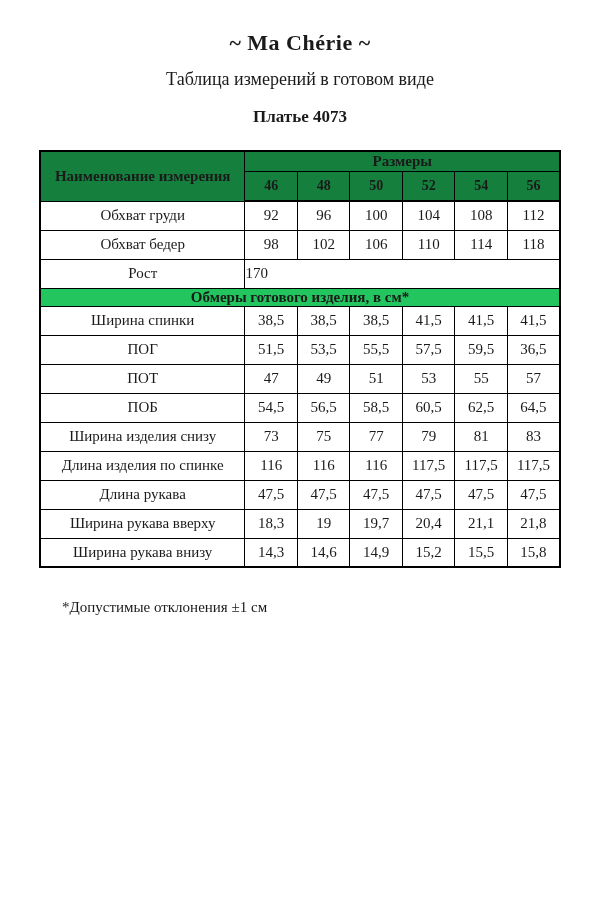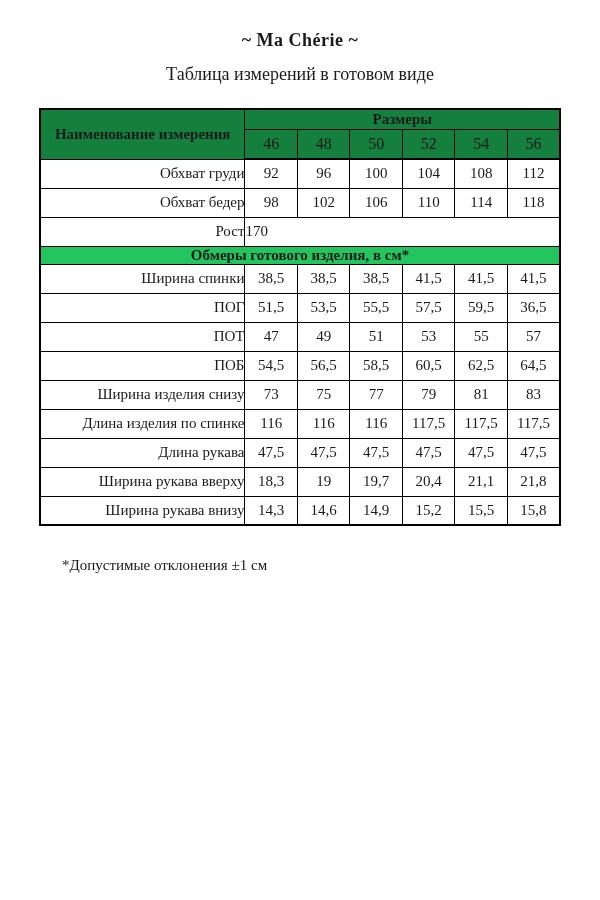--- a/index.html
+++ b/index.html
@@ -9,21 +9,21 @@
     background: #ffffff;
     position: relative;
     font-family: "Liberation Serif", "DejaVu Serif", serif;
     color: #1a1a1a;
     overflow: hidden;
     box-sizing: border-box;
   }
   .brand-title {
     padding-top: 30px;
     text-align: center;
-    font-size: 18px;
+    font-size: 22px;
     font-weight: bold;
     letter-spacing: 0.5px;
   }
   .subtitle {
     margin-top: 13px;
     text-align: center;
     font-size: 18px;
   }
   .product-title {
     margin-top: 17px;
@@ -54,29 +54,29 @@
     text-align: center;
     font-size: 15px;
   }
   td.sizes-label {
     font-weight: bold;
     text-align: center;
     height: 20px;
     font-size: 15.5px;
   }
   tr.row-sizes td {
-    font-weight: normal;
+    font-weight: bold;
     text-align: center;
     height: 30px;
-    font-size: 16px;
+    font-size: 14px;
     border-bottom-width: 2px;
   }
   tr.data-row td { height: 29px; }
   td.label-cell {
-    text-align: right;
+    text-align: center;
     padding-left: 8px;
   }
   td.value-cell {
     text-align: center;
     font-size: 15.5px;
   }
   td.span-cell {
     text-align: left;
     padding-left: 16px;
     font-size: 15.5px;
@@ -97,20 +97,21 @@
     text-align: left;
   }
 </style>
 </head>
 <body>
 
 <div class="page">
 
   <div class="brand-title">~ Ma Chérie ~</div>
   <div class="subtitle">Таблица измерений в готовом виде</div>
+  <div class="product-title">Платье 4073</div>
 
   <table class="measure">
     <colgroup>
       <col class="c-name">
       <col class="c-size">
         <col class="c-size">
         <col class="c-size">
       <col class="c-size">
         <col class="c-size">
         <col class="c-size">

